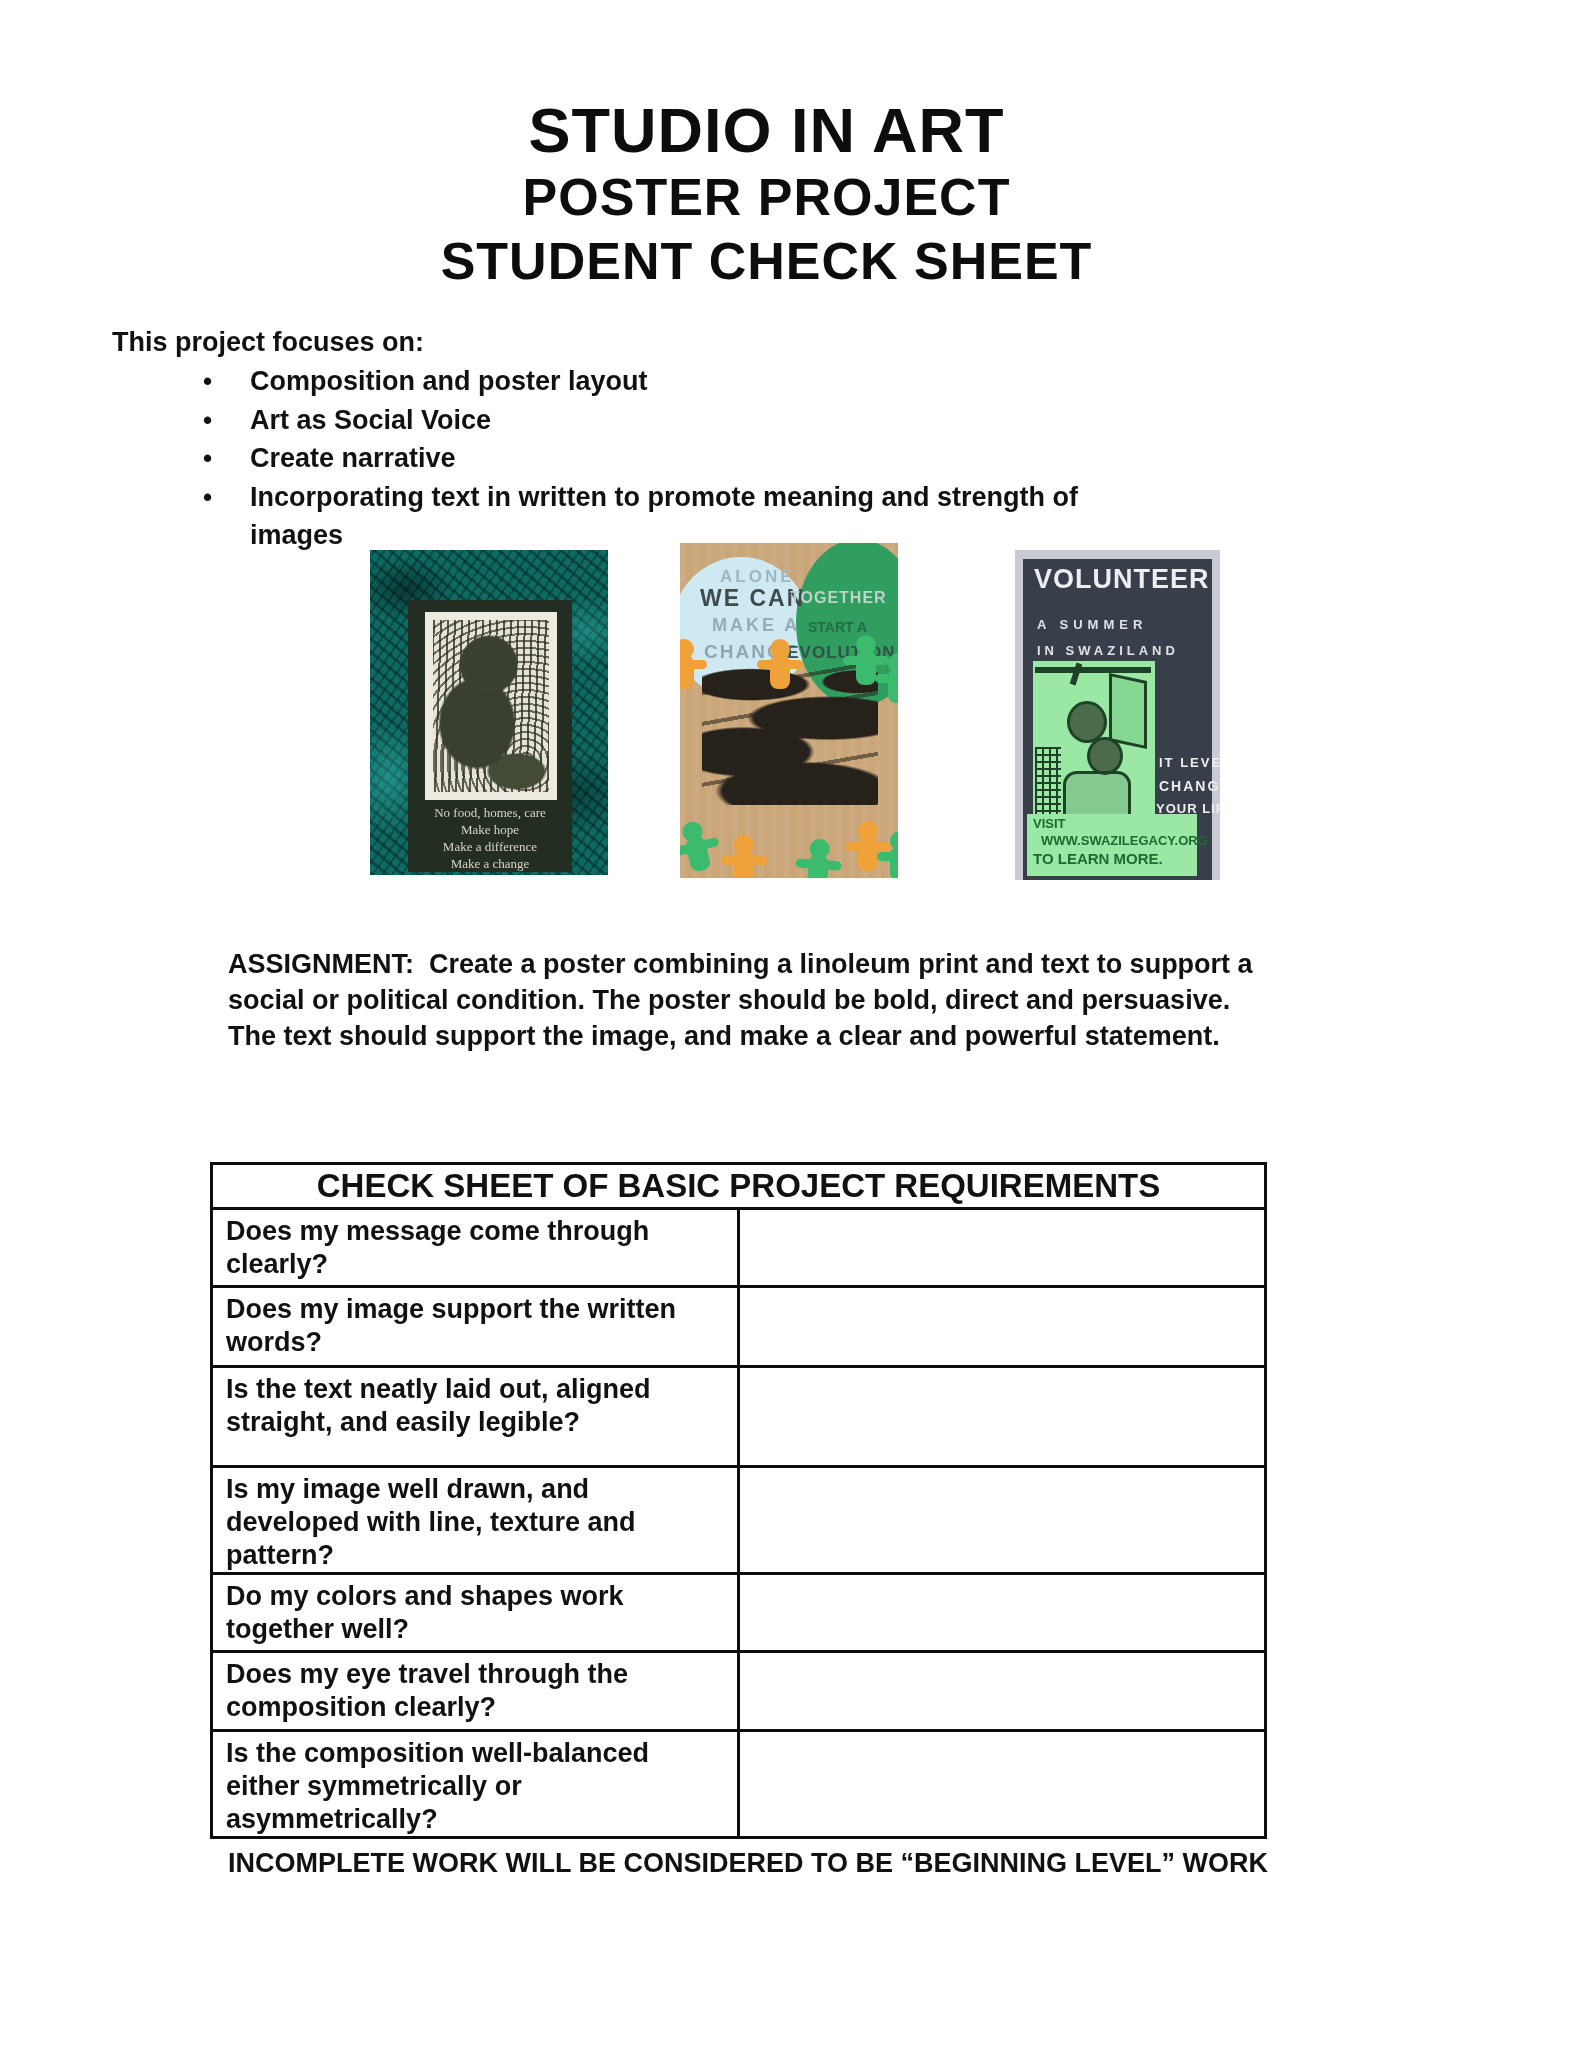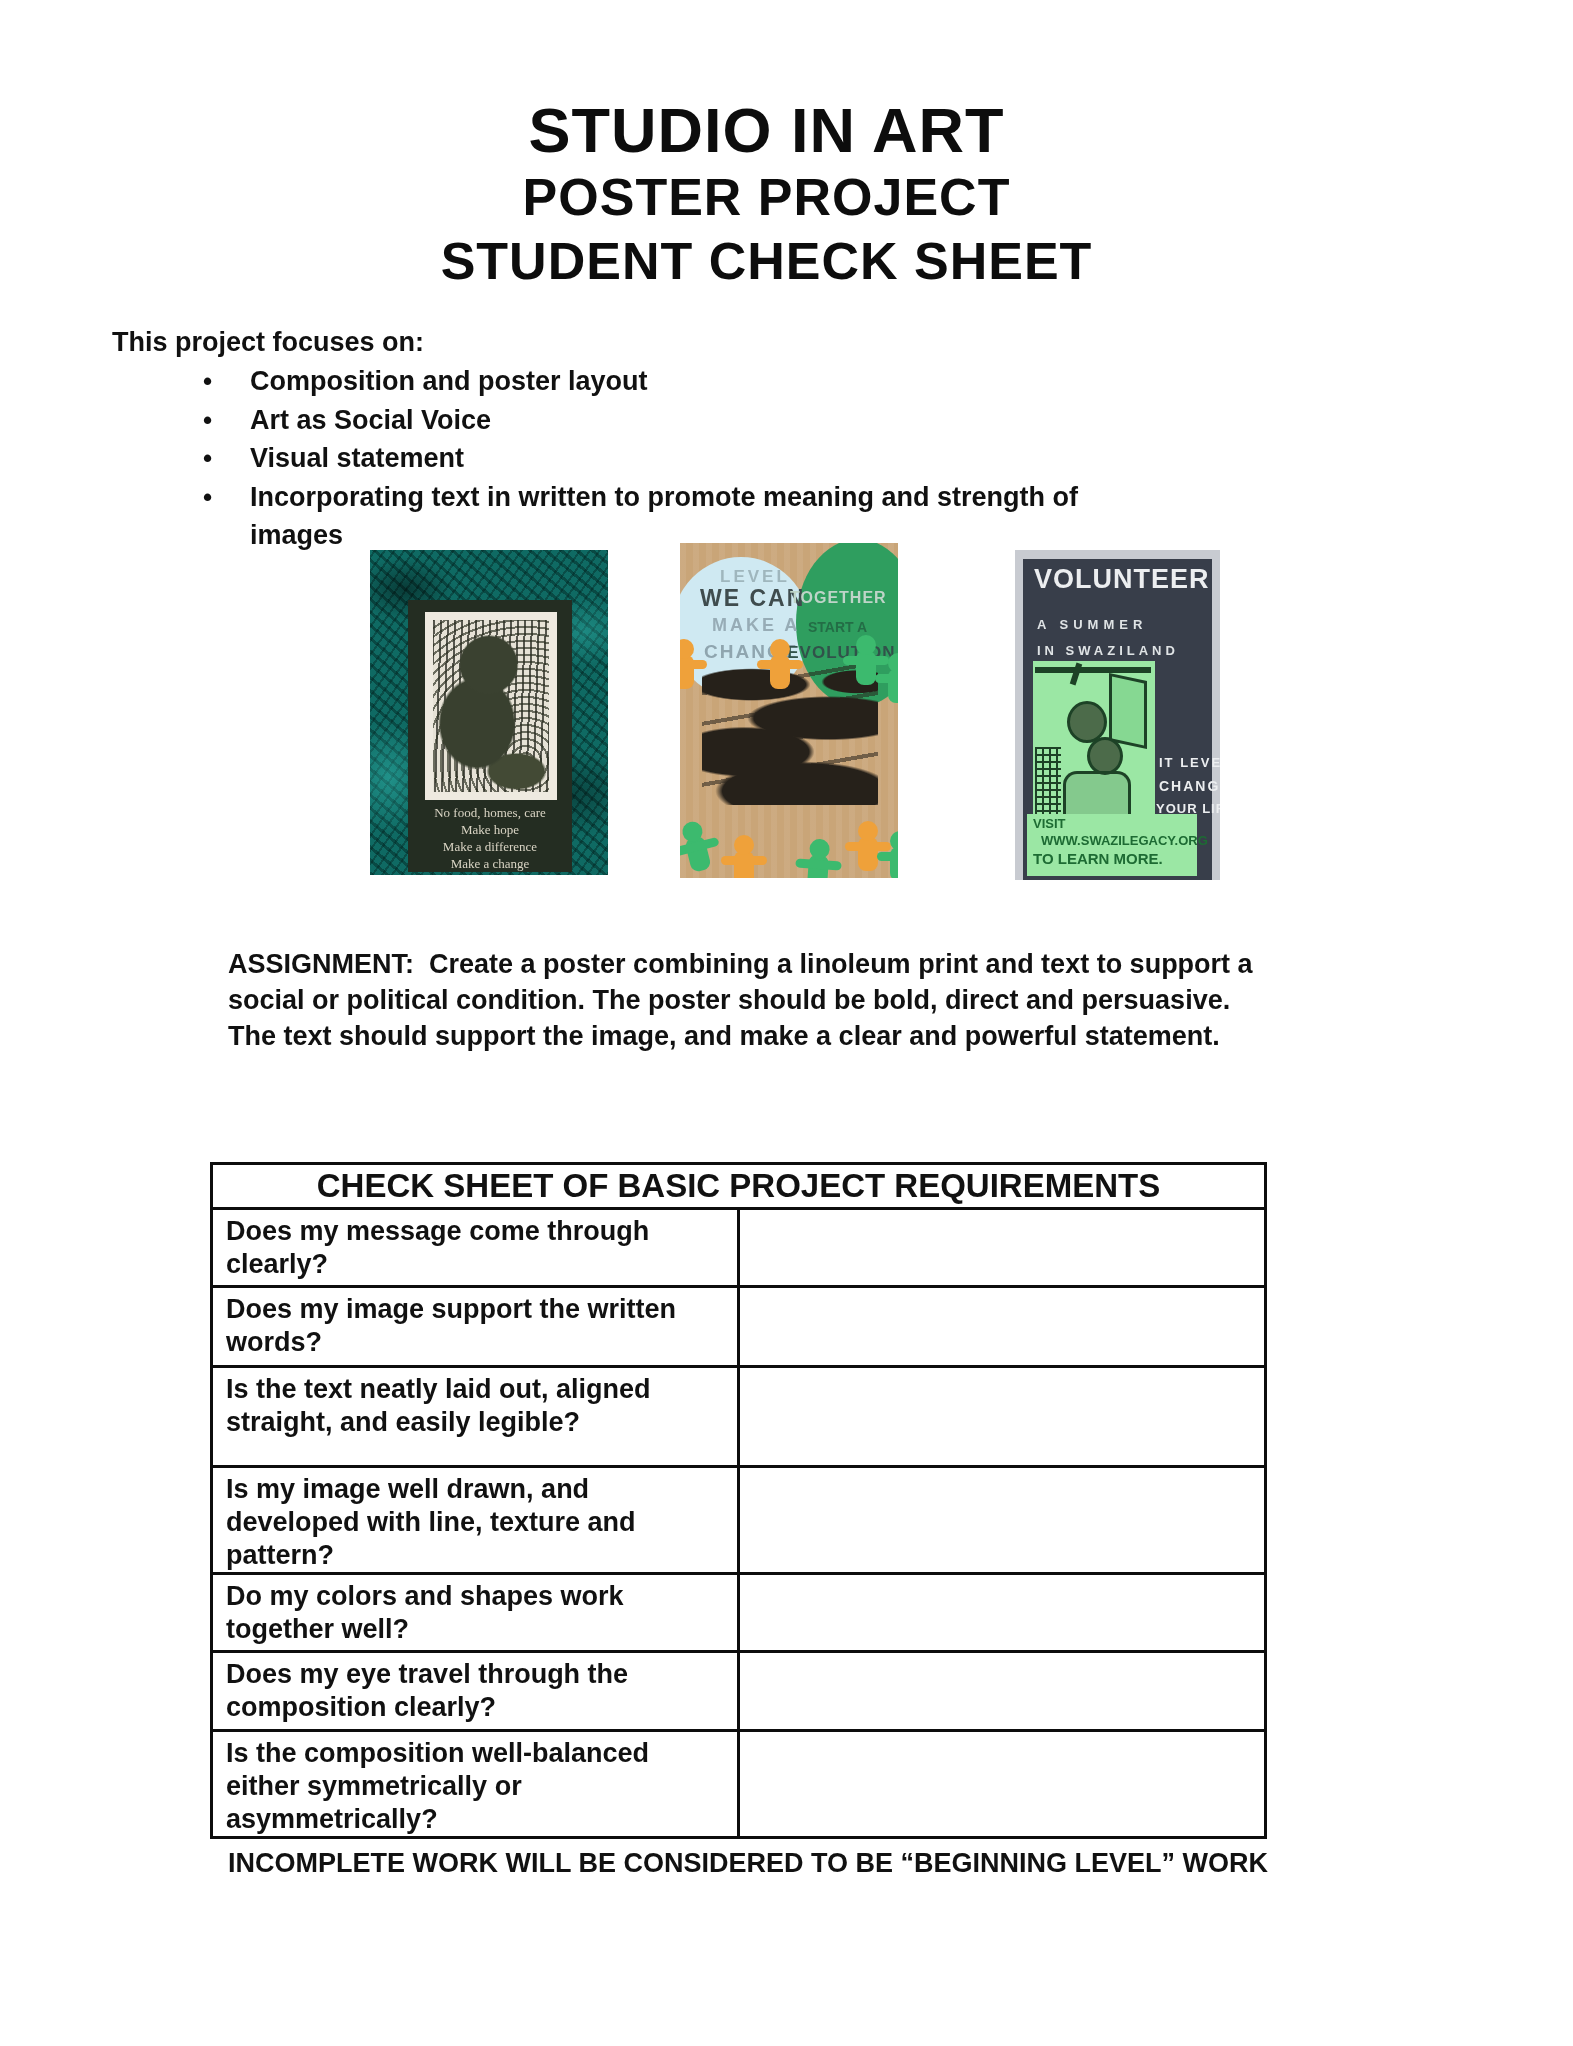--- a/index.html
+++ b/index.html
@@ -128,21 +128,21 @@
     <div class="bullet-row">
       <span class="bullet-dot">•</span>
       <span class="bullet-text">Composition and poster layout</span>
     </div>
     <div class="bullet-row">
       <span class="bullet-dot">•</span>
       <span class="bullet-text">Art as Social Voice</span>
     </div>
     <div class="bullet-row">
       <span class="bullet-dot">•</span>
-      <span class="bullet-text">Visual statement</span>
+      <span class="bullet-text">Create narrative</span>
     </div>
     <div class="bullet-row">
       <span class="bullet-dot">•</span>
       <span class="bullet-text">Incorporating text in written to promote meaning and strength of images</span>
     </div>
   </div>
 
   <div class="abs poster p1">
     <div class="abs p1-panel">
       <div class="abs p1-mat">
@@ -153,21 +153,21 @@
         <div>Make hope</div>
         <div>Make a difference</div>
         <div>Make a change</div>
       </div>
     </div>
   </div>
 
   <div class="abs poster p2">
     <div class="abs p2-blue"></div>
     <div class="abs p2-green"></div>
-    <span class="abs p2-txt" style="left:40px; top:24px; font-size:17px; letter-spacing:3px; color:#9fb6bd;">LEVEL</span>
+    <span class="abs p2-txt" style="left:40px; top:24px; font-size:17px; letter-spacing:3px; color:#9fb6bd;">ALONE</span>
     <span class="abs p2-txt" style="left:20px; top:42px; font-size:23px; letter-spacing:2px; color:#3f4c4e;">WE CAN</span>
     <span class="abs p2-txt" style="left:110px; top:46px; font-size:16px; letter-spacing:1px; color:#bed4c8;">TOGETHER</span>
     <span class="abs p2-txt" style="left:32px; top:72px; font-size:18px; letter-spacing:3px; color:#97acb6;">MAKE A</span>
     <span class="abs p2-txt" style="left:128px; top:76px; font-size:14px; color:rgba(25,70,50,.55);">START A</span>
     <span class="abs p2-txt" style="left:24px; top:98px; font-size:19px; letter-spacing:2px; color:#8fa5af;">CHANGE</span>
     <span class="abs p2-txt" style="left:94px; top:100px; font-size:17px; letter-spacing:1px; color:#31524a;">REVOLUTION</span>
     <div class="abs p2-print"></div>
     <div class="doll orange" style="left:-6px; top:112px;"></div>
     <div class="doll orange" style="left:90px; top:112px;"></div>
     <div class="doll dgreen" style="left:176px; top:108px;"></div>

